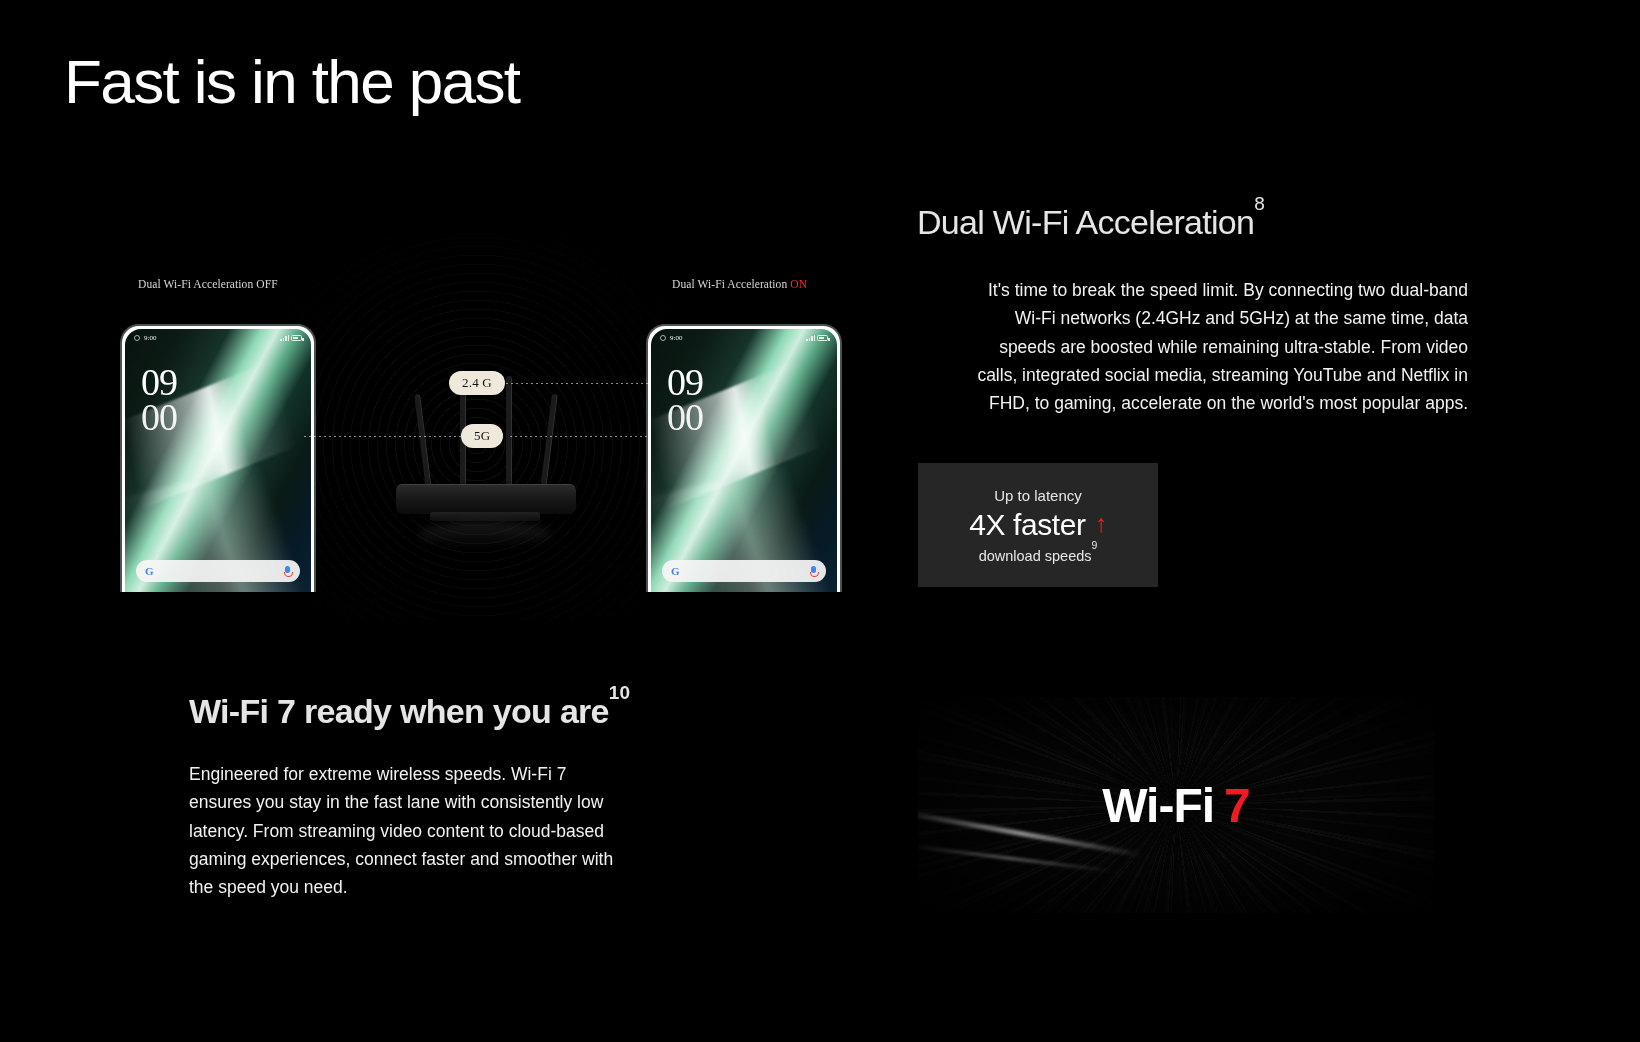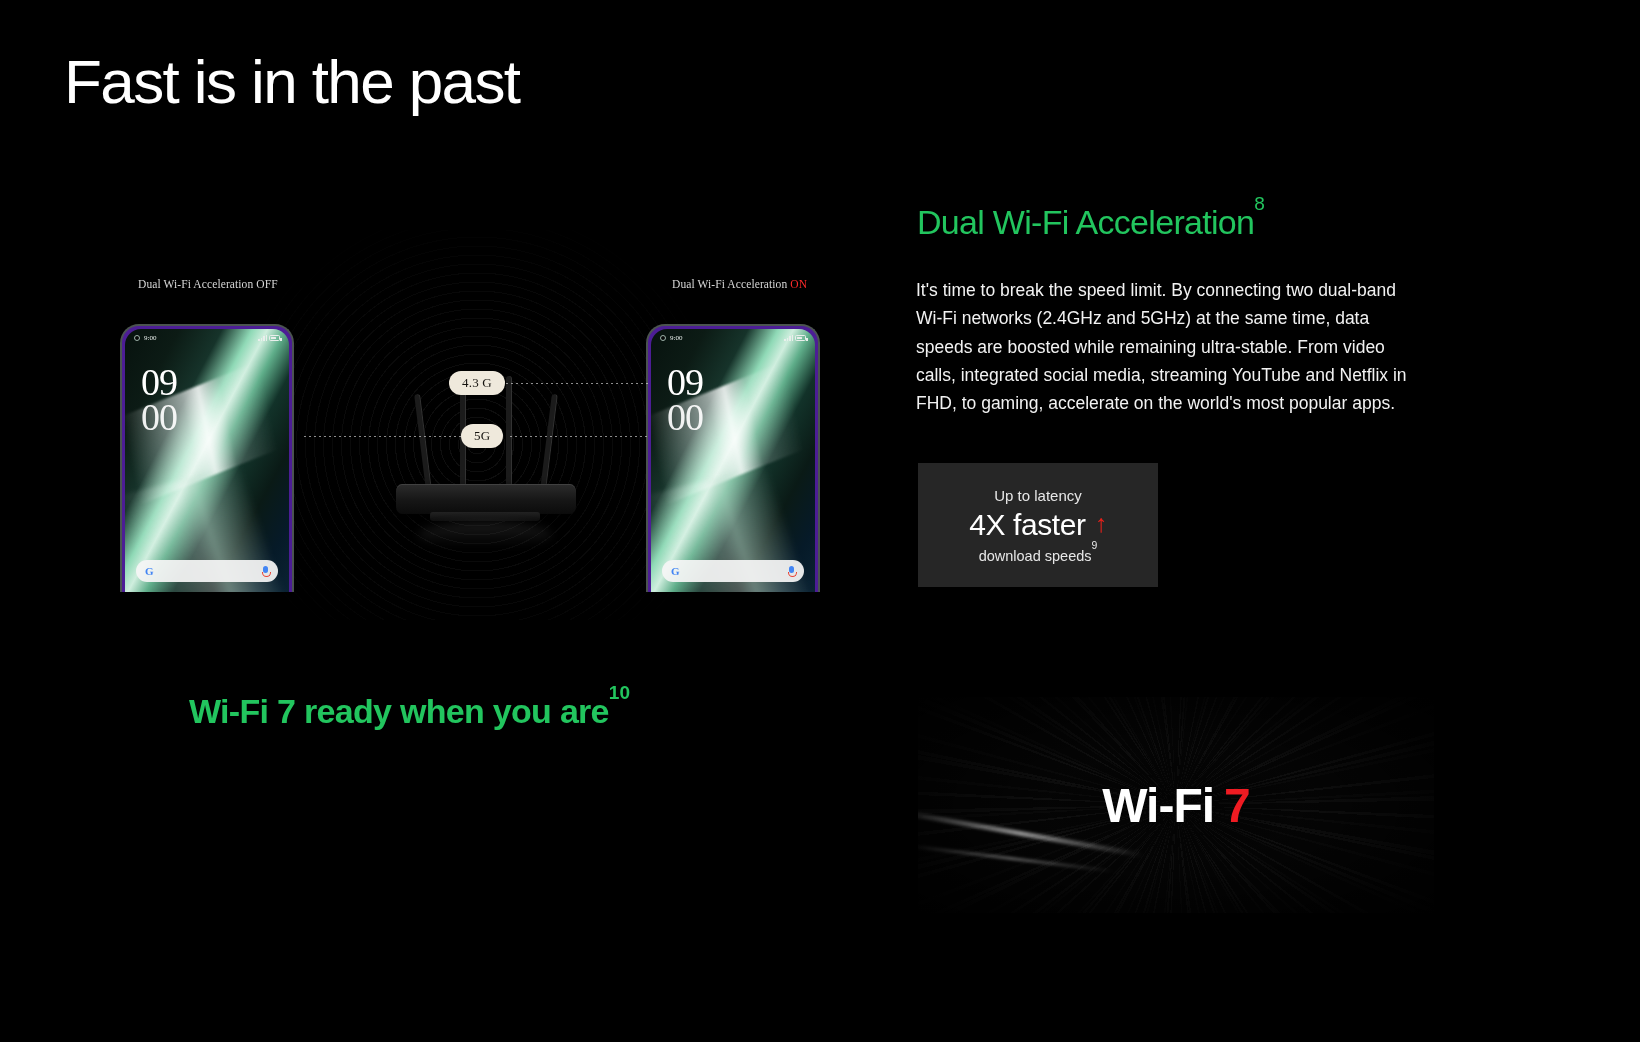--- a/index.html
+++ b/index.html
@@ -35,23 +35,23 @@
   .hero-label{
     position:absolute; font-size:11.5px; color:#d8d8d8; letter-spacing:.1px;
     white-space:nowrap;
   }
   .hero-label.left{ left:66px; top:28px; }
   .hero-label.right{ left:600px; top:28px; }
   .hero-label .on{ color:#ff2a2a; }
 
   
   .phone{
-    position:absolute; top:74px; width:174px; height:268px;
+    position:absolute; top:74px; width:196px; height:268px;
     border-radius:19px 19px 0 0;
-    background:#4c1d95;
+    background:#ffffff;
     border:2px solid #4b5350;
     border-bottom:none;
     overflow:hidden;
   }
   .phone.p1{ left:48px; }
   .phone.p2{ left:574px; }
   .screen{
     position:absolute; inset:3px 3px 0 3px;
     border-radius:16px 16px 0 0; overflow:hidden;
     background:
@@ -145,32 +145,32 @@
     position:absolute; height:1px; z-index:2;
     background-image:linear-gradient(to right, rgba(225,225,225,.62) 0 2px, transparent 2px 5px);
     background-size:5px 1px; background-repeat:repeat-x;
   }
   .dl1{ left:434px; top:133px; width:144px; }
   .dl2{ left:232px; top:186px; width:157px; }
   .dl3{ left:438px; top:186px; width:140px; }
 
   
   .sec-title{
-    position:absolute; color:#22c55e; font-weight:400;
+    position:absolute; color:#e5e5e5; font-weight:400;
     letter-spacing:-0.7px;
   }
   .sec-title.t1{ left:917px; top:203px; font-size:34px; }
   .sec-title.t2{ left:189px; top:692px; font-size:34px;font-weight:bold; }
   .sec-title sup{ font-size:.56em; top:-.62em; position:relative; letter-spacing:0; }
 
   .body-copy{
     position:absolute; color:#f2f2f2; font-size:17.5px; line-height:1.62;
     font-weight:400;
   }
-  .body-copy.c1{ left:916px; top:276px; width:496px; }
+  .body-copy.c1{ left:972px; top:276px; width:496px;text-align:right; }
   .body-copy.c2{ left:189px; top:760px; width:430px; }
 
   
   .stat-card{
     position:absolute; left:918px; top:463px; width:240px; height:124px;
     background:#262626;
     display:flex; flex-direction:column; align-items:center; justify-content:center;
   }
   .stat-top{ font-size:15px; color:#e7e7e7; margin-bottom:4px; }
   .stat-main{
@@ -281,21 +281,21 @@
       <div class="ant a4"></div>
       <div class="router-body"></div>
       <div class="router-foot"></div>
       <div class="router-refl"></div>
     </div>
 
     <div class="dot-line dl1"></div>
     <div class="dot-line dl2"></div>
     <div class="dot-line dl3"></div>
 
-    <div class="badge b24">4.3 G</div>
+    <div class="badge b24">2.4 G</div>
     <div class="badge b5">5G</div>
 
     <div class="phone p2">
       <div class="screen">
         <div class="statusbar">
           <div class="sb-left">
             <span class="punch"></span>
             <span>9:00</span>
           </div>
           <div class="sb-right">
@@ -333,20 +333,21 @@
     <div class="stat-top">Up to latency</div>
     <div class="stat-main">
       <span>4X faster</span>
       <span class="stat-arrow">↑</span>
     </div>
     <div class="stat-sub"><span>download speeds</span><sup>9</sup></div>
   </div>
 
   <h2 class="sec-title t2"><span>Wi-Fi 7 ready when you are</span><sup>10</sup></h2>
 
+  <p class="body-copy c2">Engineered for extreme wireless speeds. Wi-Fi 7 ensures you stay in the fast lane with consistently low latency. From streaming video content to cloud-based gaming experiences, connect faster and smoother with the speed you need.</p>
 
   <div class="wifi7">
     <div class="rays"></div>
     <div class="rays2"></div>
     <div class="vign"></div>
     <div class="streak"></div>
     <div class="streak2"></div>
     <div class="wifi7-label"><span>Wi-Fi</span><span class="seven">7</span></div>
   </div>
 

